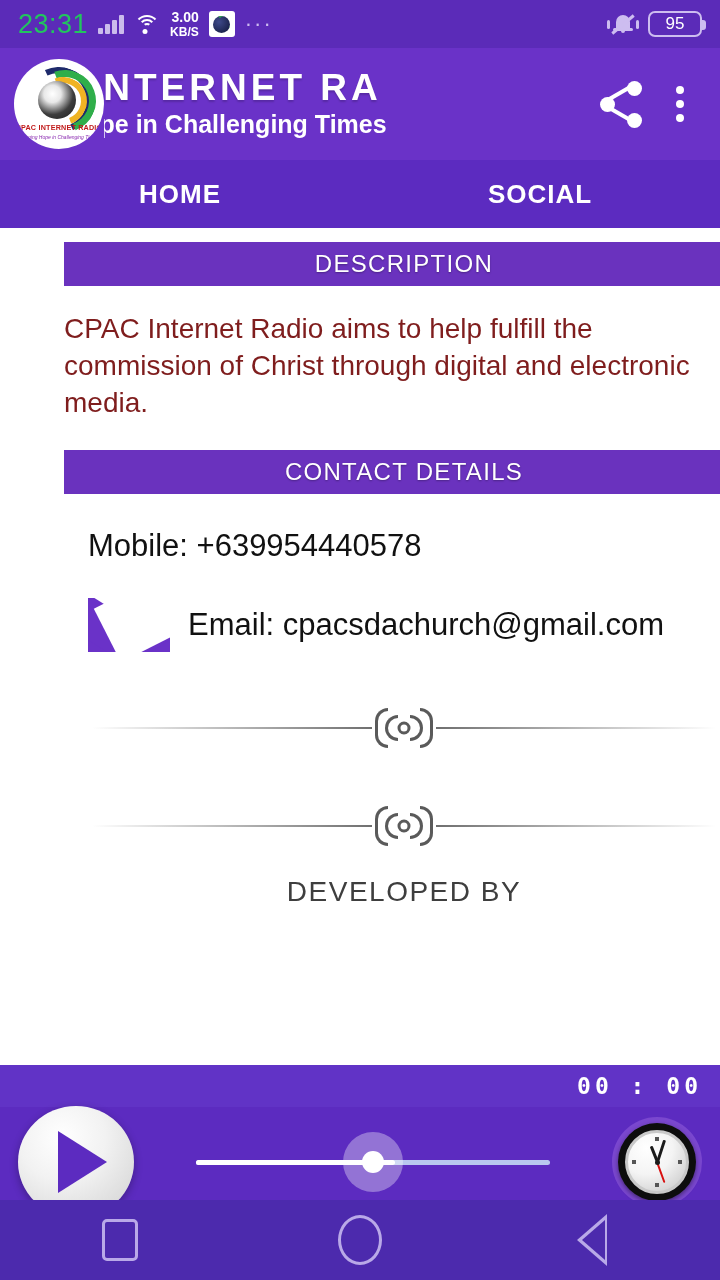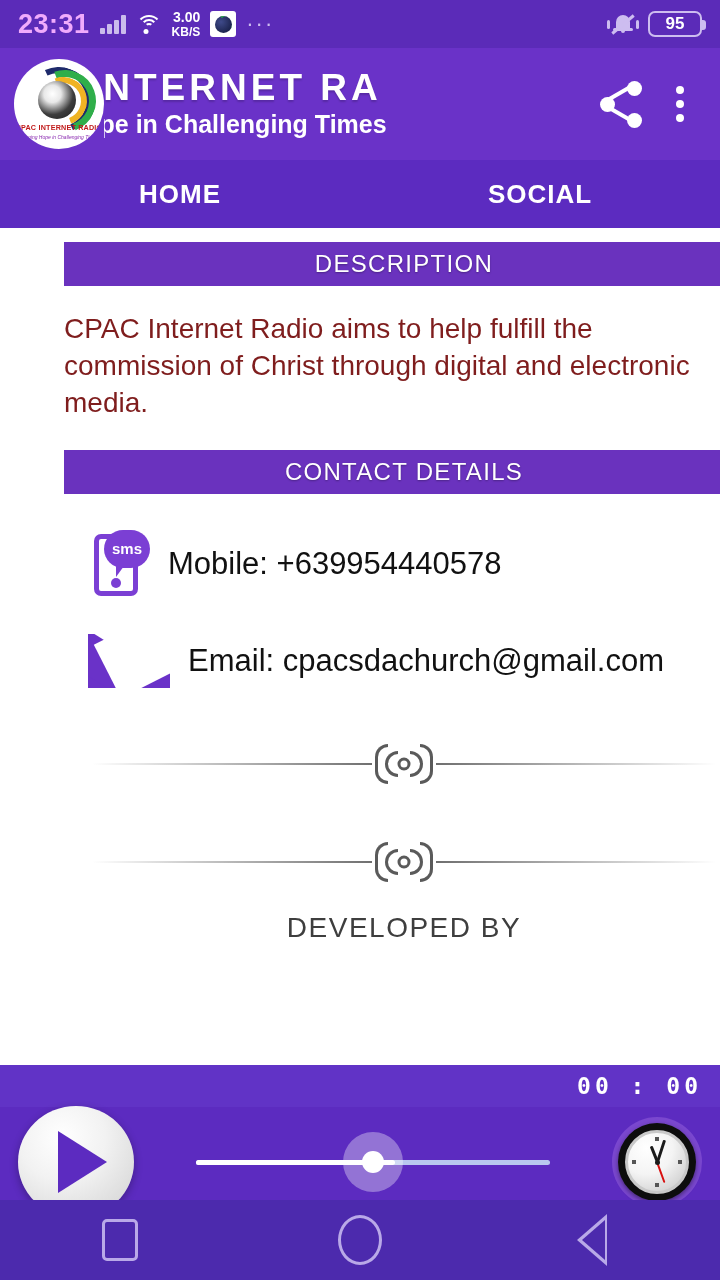--- a/index.html
+++ b/index.html
@@ -12,21 +12,21 @@
   #screen { position:relative; width:720px; height:1280px; background:#fff; }
 
   
   .statusbar {
     position:absolute; top:0; left:0; width:720px; height:48px;
     background:#5B2BB8;
     display:flex; align-items:center; padding:0 18px;
     color:#fff;
   }
   .sb-left { display:flex; align-items:center; gap:10px; flex:1; }
-  .sb-time { font-size:27px; font-weight:700; letter-spacing:.5px; color:#f0abfc; }
+  .sb-time { font-size:27px; font-weight:400; letter-spacing:.5px; color:#22c55e; }
   .sig { display:flex; align-items:flex-end; gap:2px; height:20px; }
   .sig i { display:block; width:5px; background:#d8cdf0; border-radius:1px; }
   .sig i:nth-child(1){ height:6px; background:#cbbcec;}
   .sig i:nth-child(2){ height:10px; background:#cbbcec;}
   .sig i:nth-child(3){ height:14px; background:#cbbcec;}
   .sig i:nth-child(4){ height:19px; background:#cbbcec;}
   .wifi { width:26px; height:20px; position:relative; }
   .wifi span { position:absolute; left:50%; transform:translateX(-50%);
      border:2.6px solid #fff; border-bottom-color:transparent;
      border-left-color:transparent; border-right-color:transparent;
@@ -68,21 +68,21 @@
   .mute .w1,.mute .w2{ position:absolute; top:9px; width:3px; height:9px;
     background:#cdbdf0; border-radius:2px; }
   .mute .w1{ left:-3px; } .mute .w2{ right:-3px; }
   .battery {
     min-width:54px; height:26px; border:2.5px solid #cdbdf0; border-radius:7px;
     display:flex; align-items:center; justify-content:center; position:relative;
     padding:0 7px;
   }
   .battery::after{ content:""; position:absolute; right:-6px; top:7px;
     width:4px; height:10px; background:#cdbdf0; border-radius:0 3px 3px 0; }
-  .battery span { font-size:17px; font-weight:700; color:#fff; }
+  .battery span { font-size:17px; font-weight:400; color:#fff; }
 
   
   .appbar {
     position:absolute; top:48px; left:0; width:720px; height:112px;
     background:#6A32C8; display:flex; align-items:center; padding:0 14px;
   }
   .logo {
     width:90px; height:90px; border-radius:50%; background:#fff;
     flex:0 0 90px; position:relative; overflow:hidden;
     display:flex; align-items:center; justify-content:center;
@@ -438,24 +438,20 @@
 
   <div class="content">
 
     <div class="section-head">DESCRIPTION</div>
 
     <div class="desc">CPAC Internet Radio aims to help fulfill the commission of Christ through digital and electronic media.</div>
 
     <div class="section-head" style="margin-top:28px;">CONTACT DETAILS</div>
 
     <div class="contact-row">
-      <span class="smsicon">
-        <span class="phone"></span>
-        <span class="bubble">sms</span>
-      </span>
       <span class="contact-text">Mobile: +639954440578</span>
     </div>
 
     <div class="contact-row">
       <span class="mailicon">
         <span class="flapL"></span>
           <span class="flapR"></span>
       </span>
       <span class="contact-text">Email: cpacsdachurch@gmail.com</span>
     </div>

